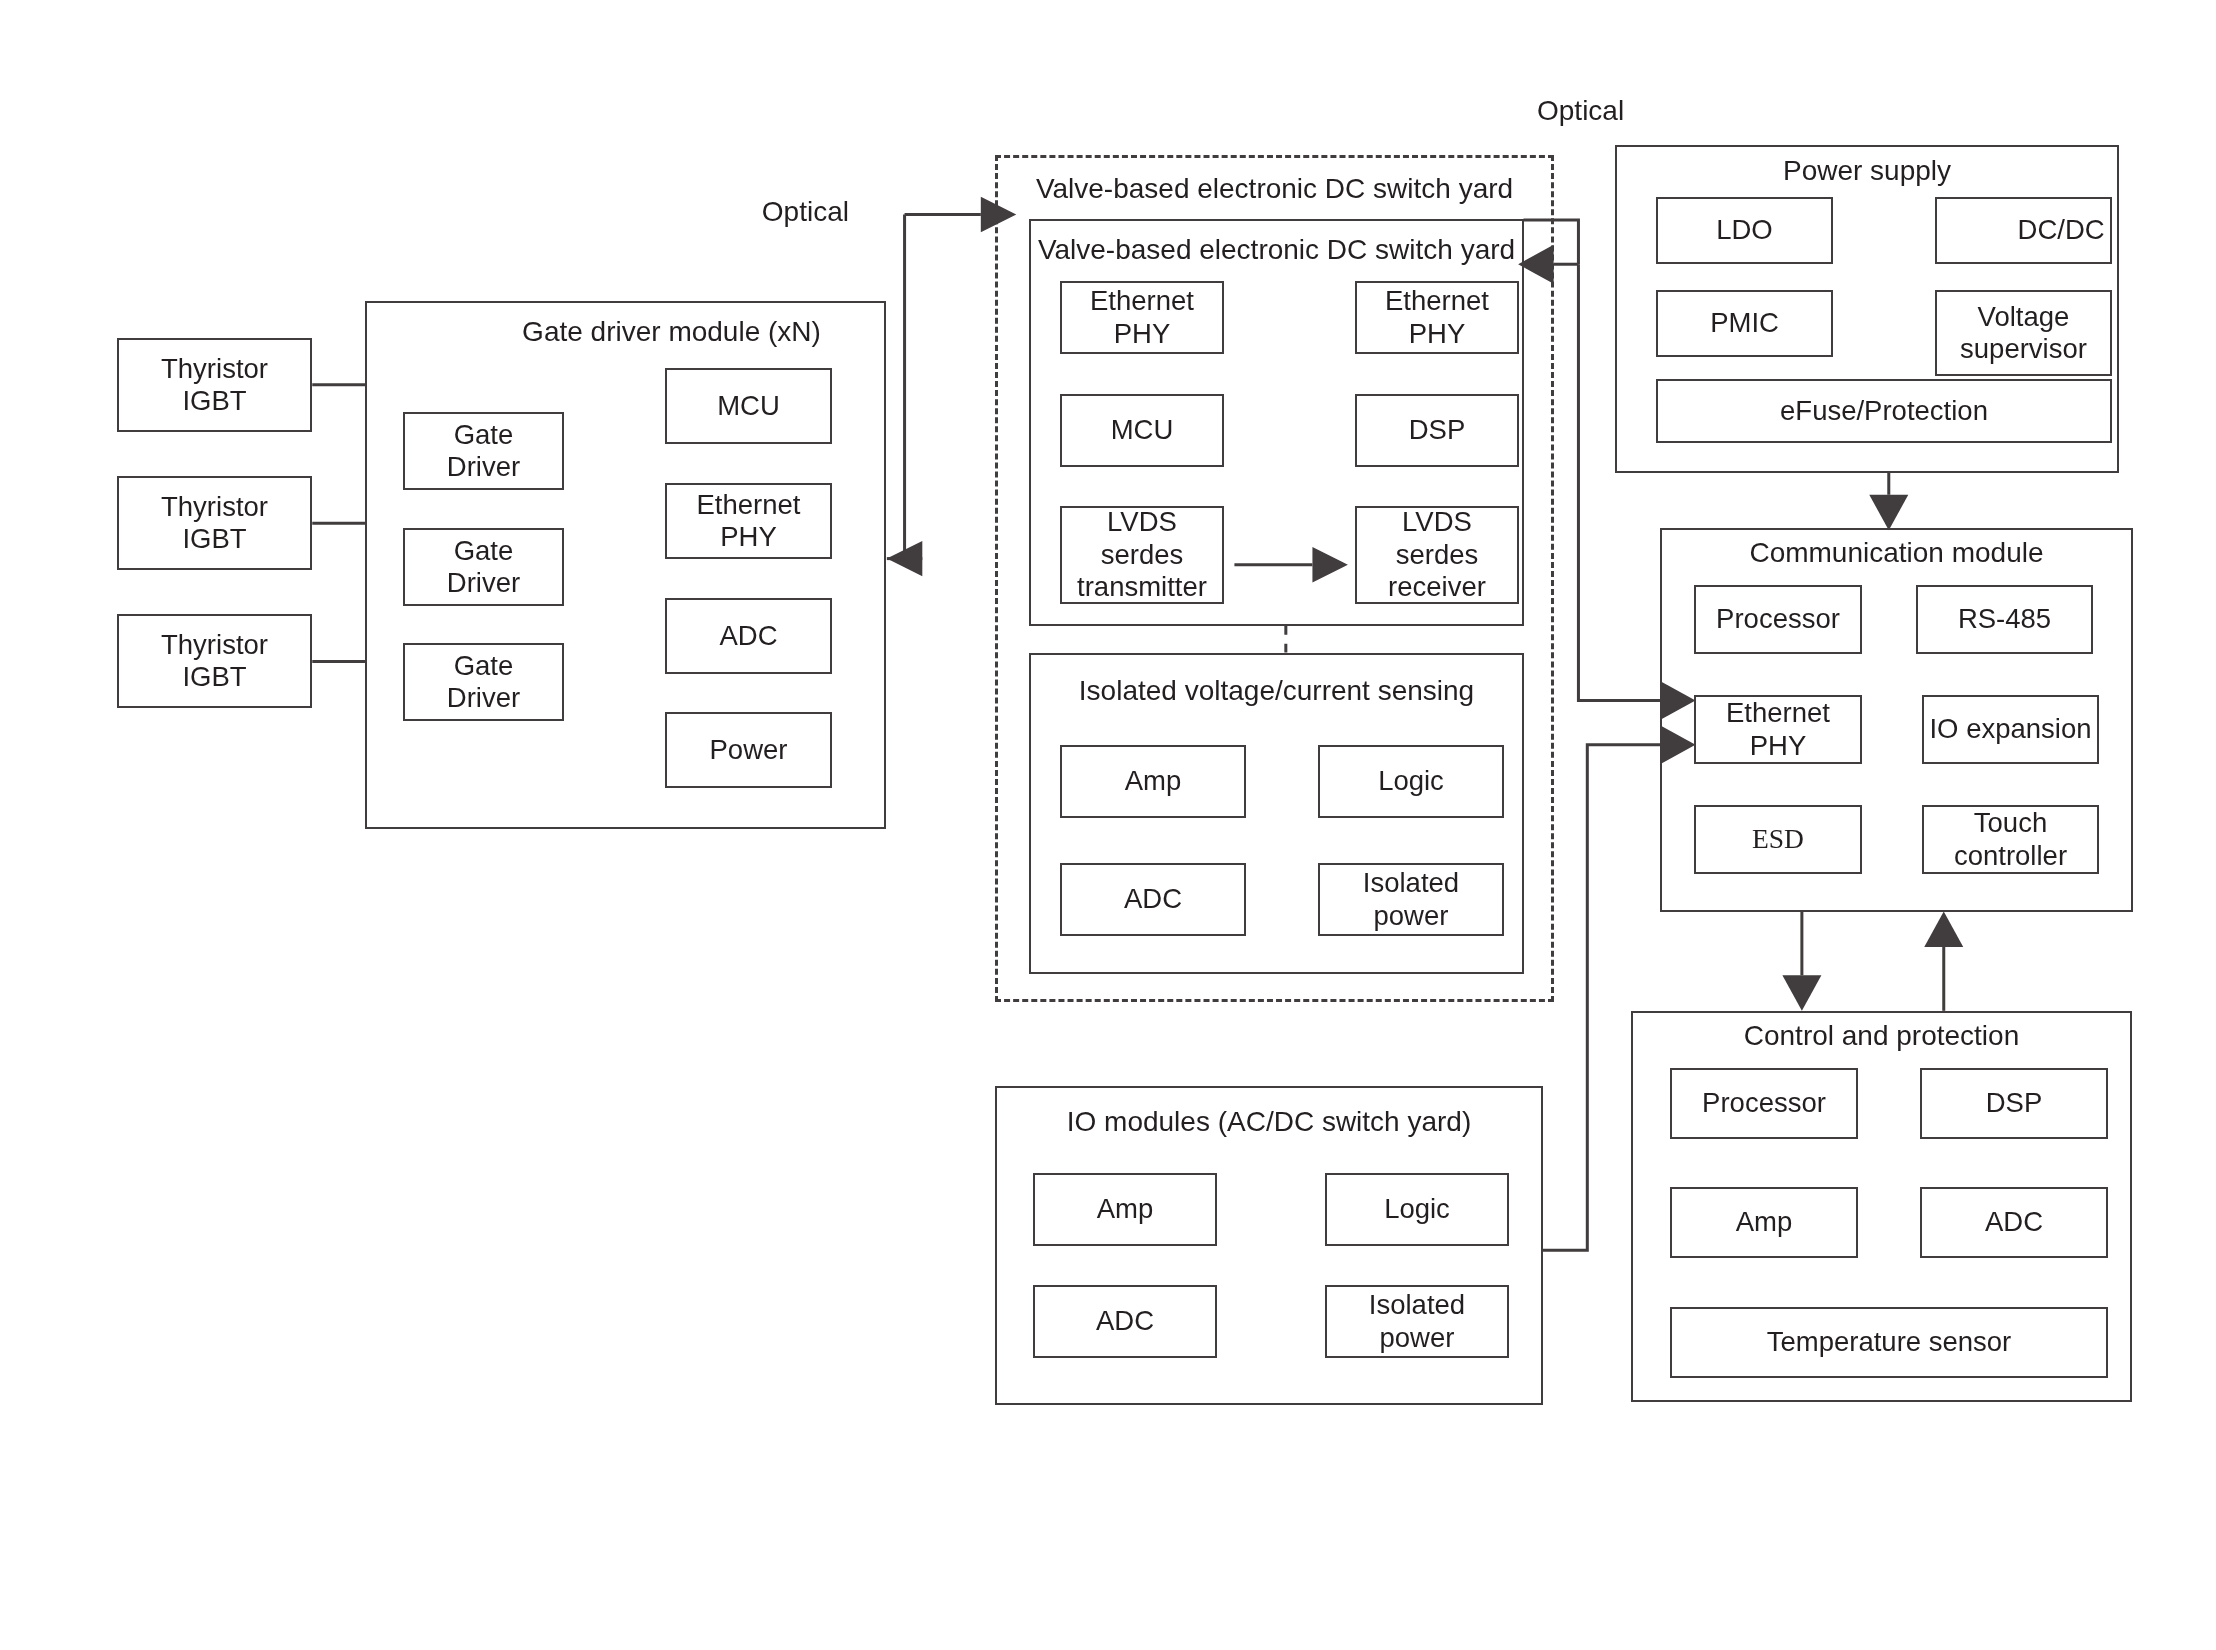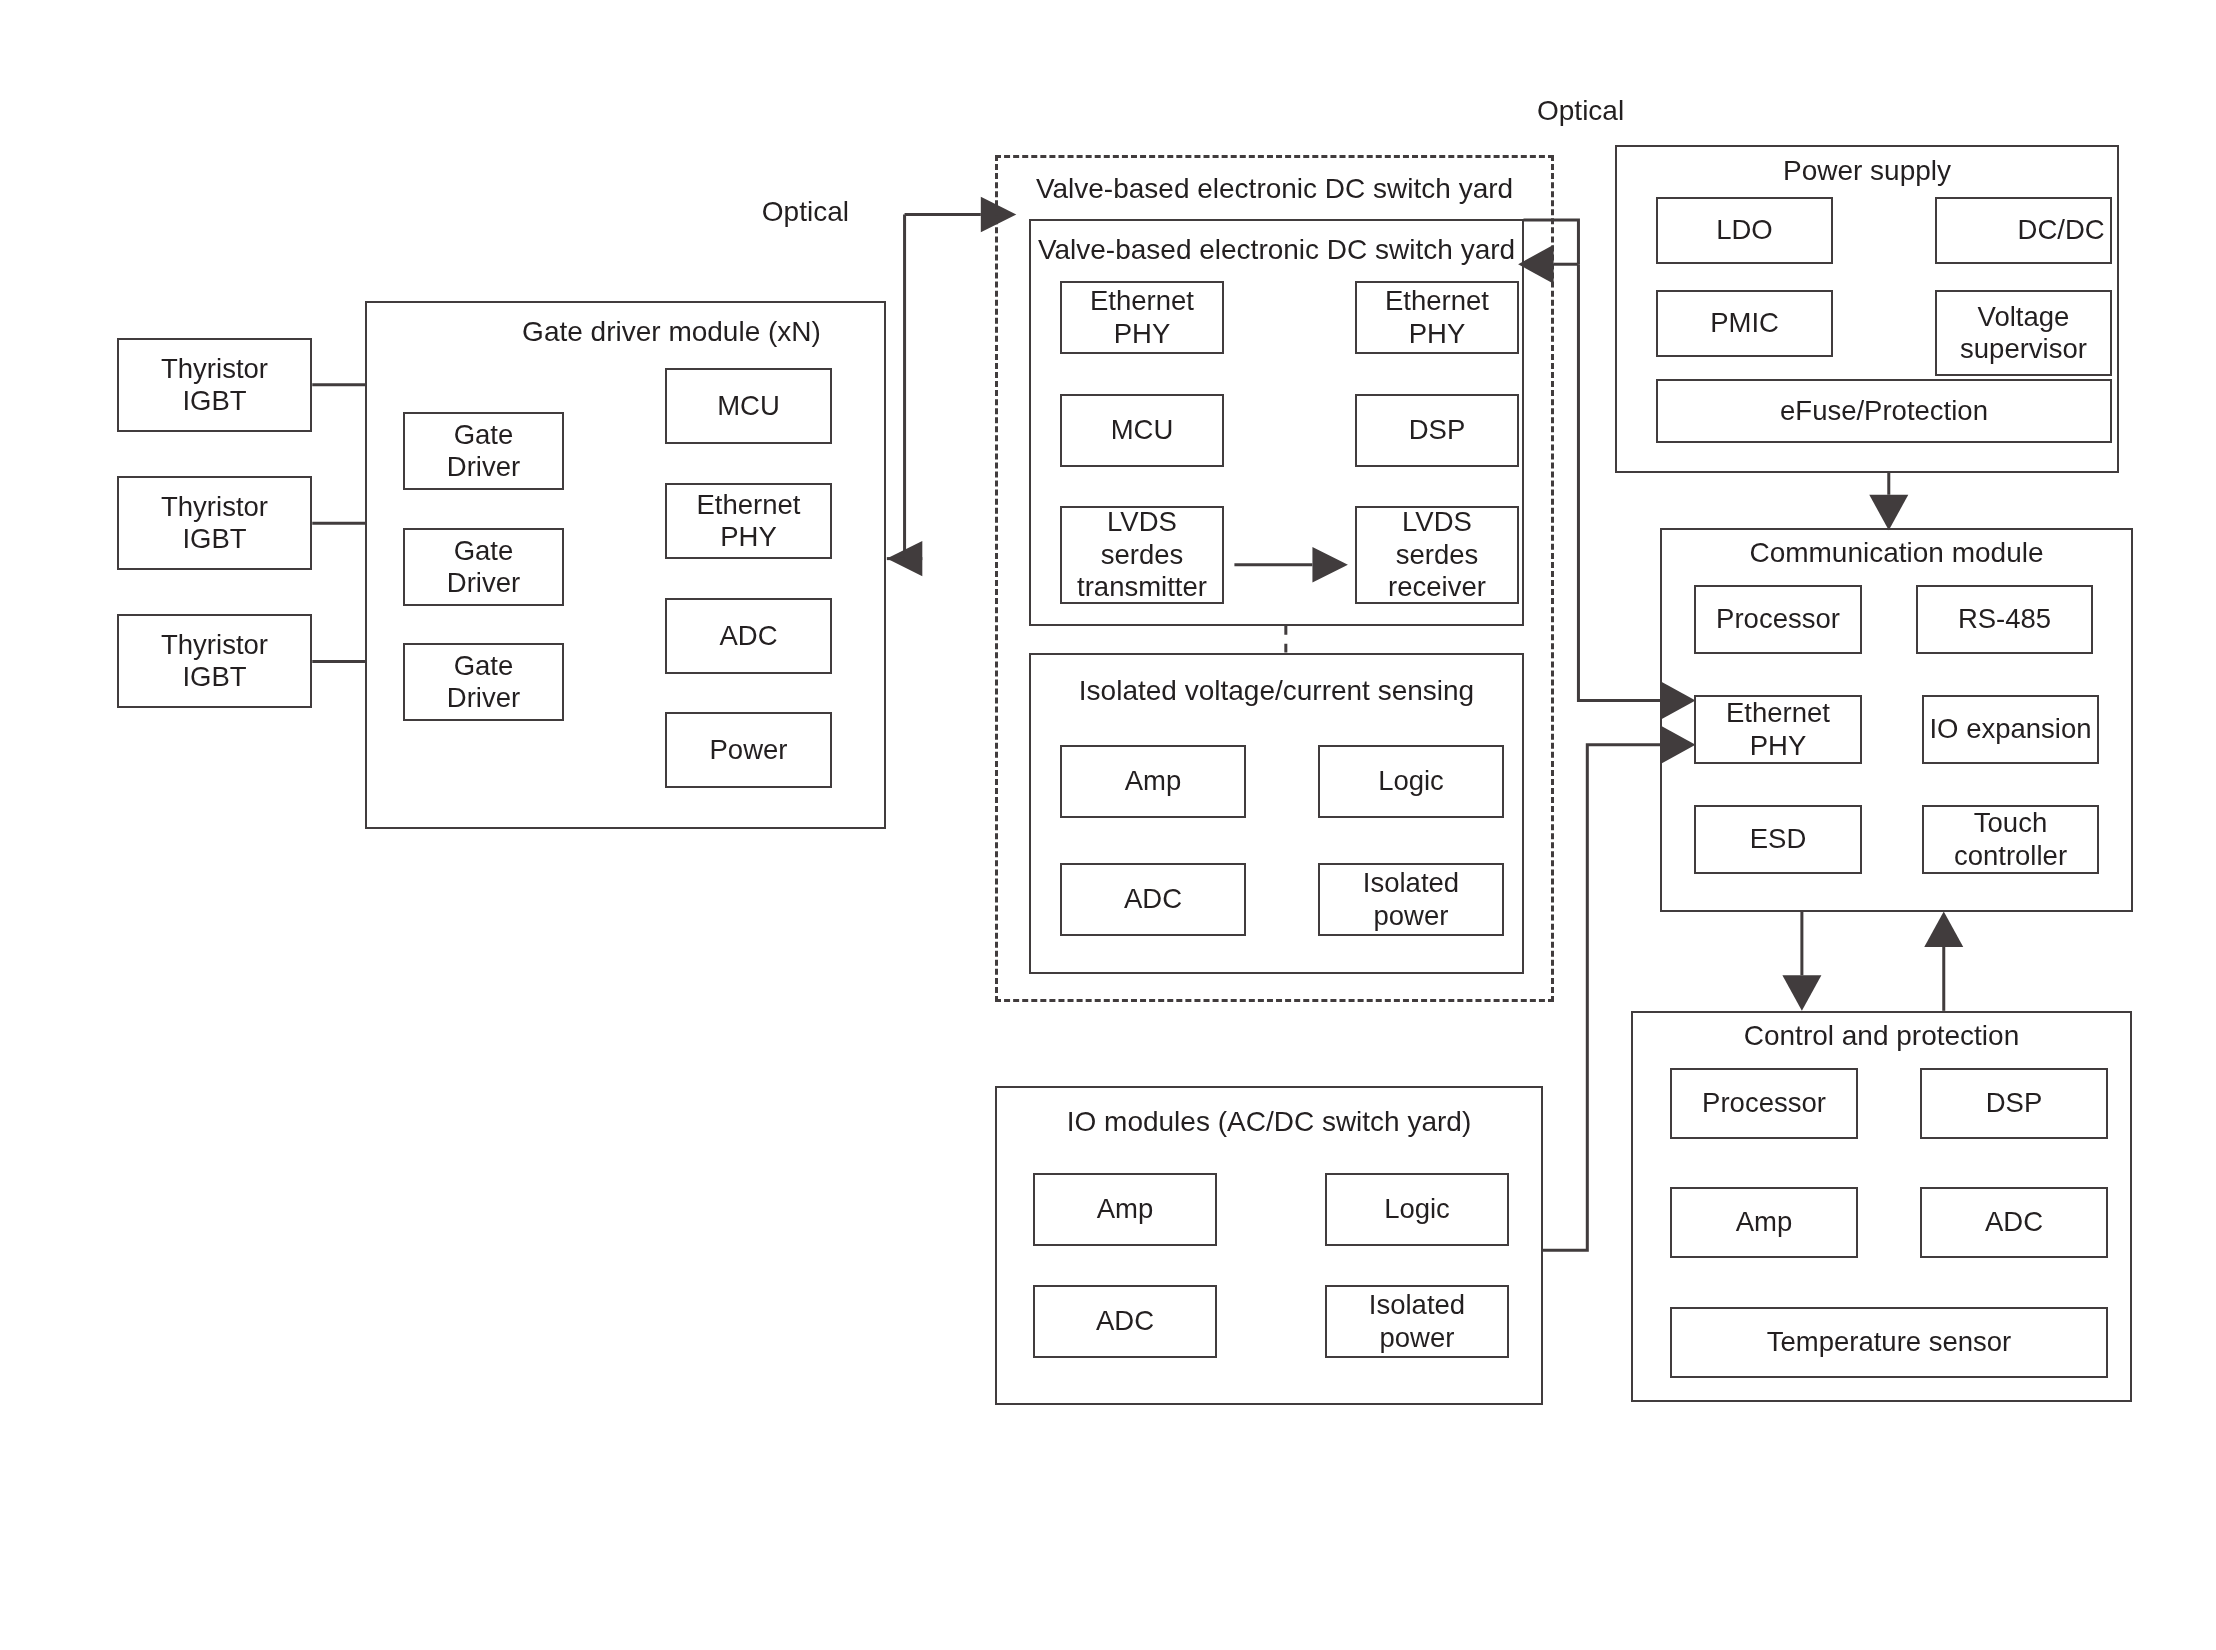--- a/index.html
+++ b/index.html
@@ -257,21 +257,21 @@
   <div class="grp-title" style="left:1660px; top:538px; width:473px;">Communication module</div>
 
   <div class="leaf" style="left:1694px; top:585px; width:168px; height:69px;">
     <span style="white-space:pre-line;">Processor</span>
   </div>
   <div class="leaf" style="left:1694px; top:695px; width:168px; height:69px;">
     <span style="white-space:pre-line;">Ethernet
 PHY</span>
   </div>
   <div class="leaf" style="left:1694px; top:805px; width:168px; height:69px;">
-    <span style="white-space:pre-line;">ESD</span>
+    <span style="white-space:pre-line;font-family:Liberation Serif, serif;">ESD</span>
   </div>
   <div class="leaf" style="left:1916px; top:585px; width:177px; height:69px;justify-content:center;">
     <span style="white-space:pre-line;">RS-485</span>
   </div>
   <div class="leaf" style="left:1922px; top:695px; width:177px; height:69px;">
     <span style="white-space:pre-line;">IO expansion</span>
   </div>
   <div class="leaf" style="left:1922px; top:805px; width:177px; height:69px;">
     <span style="white-space:pre-line;">Touch
 controller</span>

